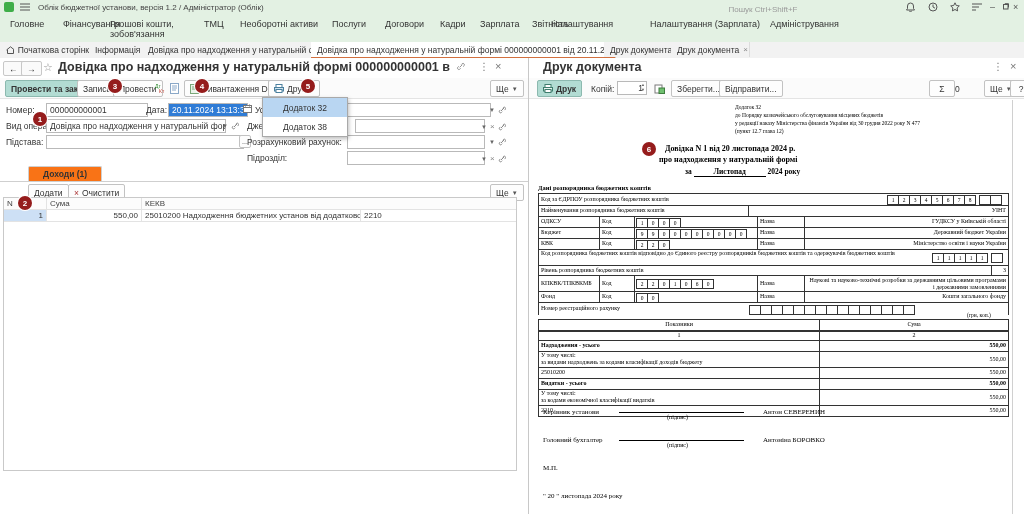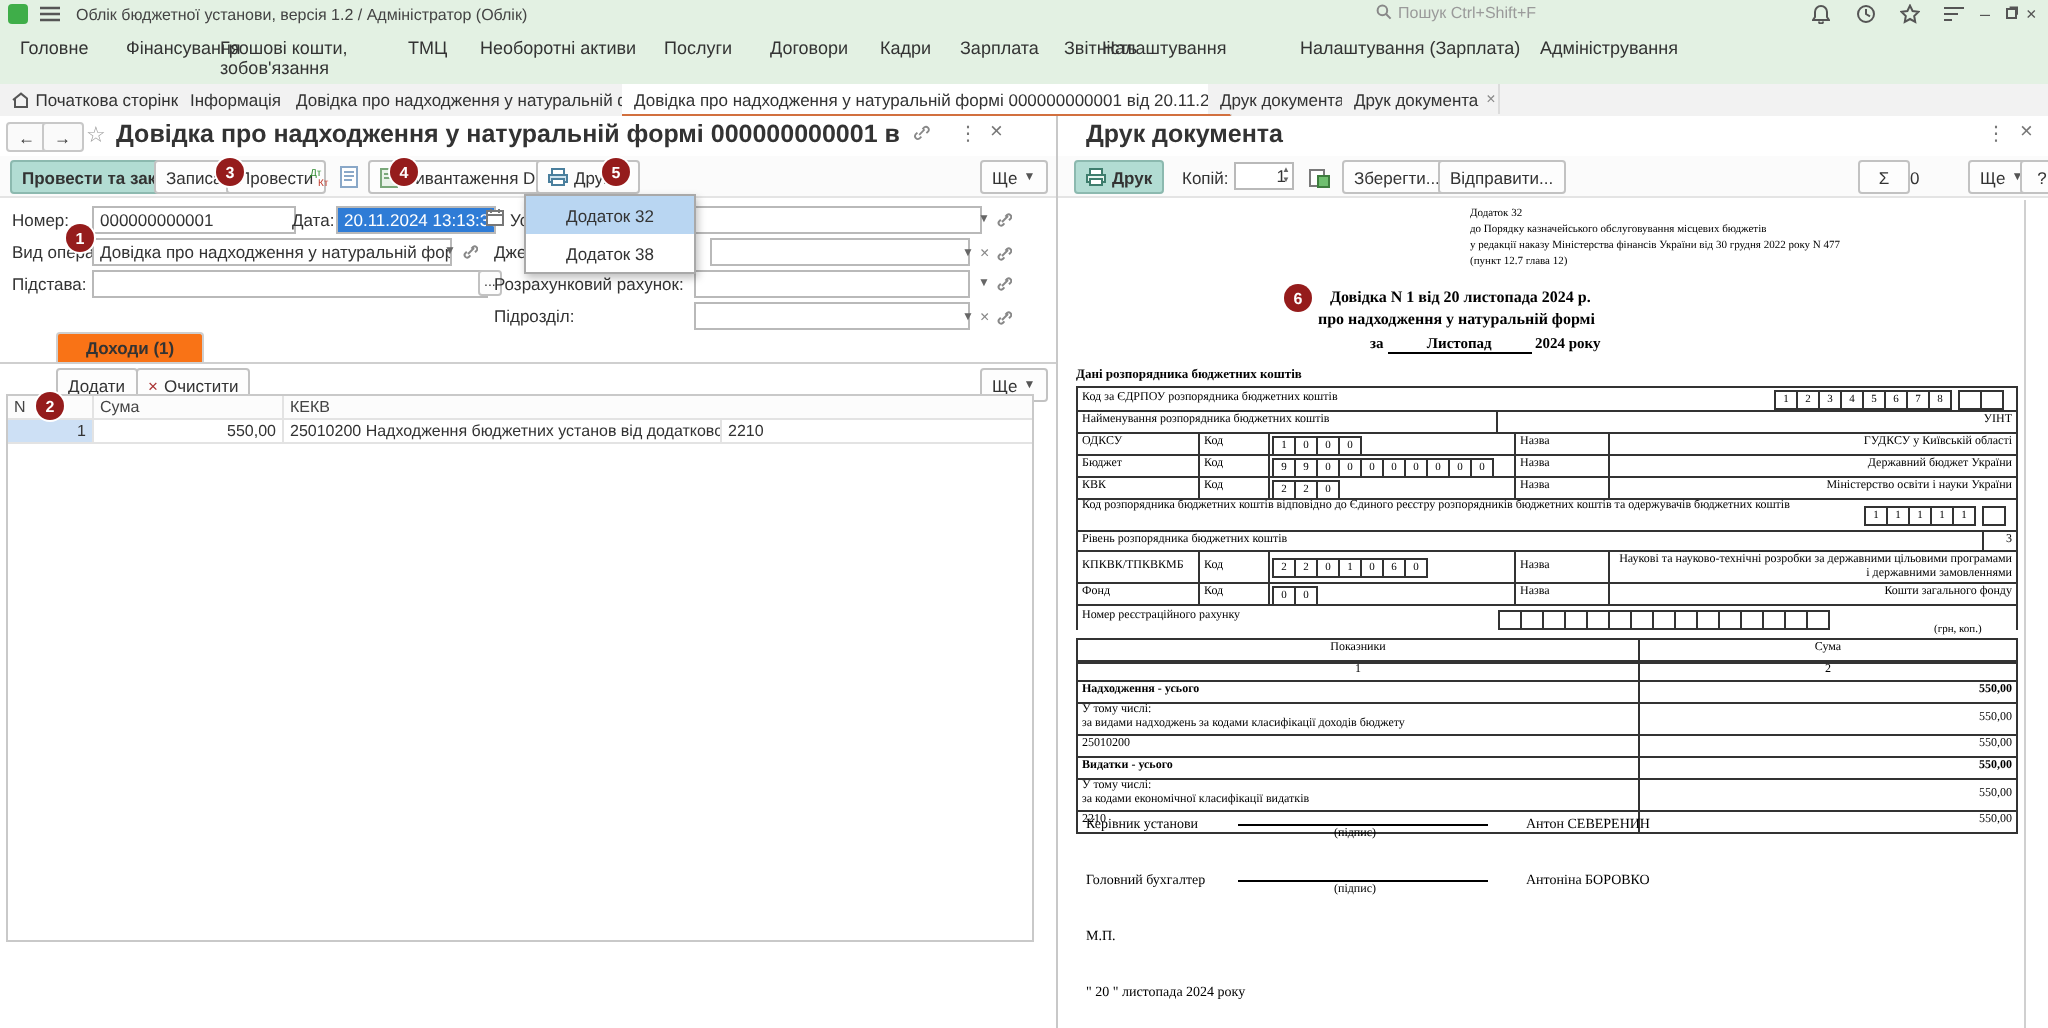--- a/index.html
+++ b/index.html
@@ -56,21 +56,21 @@
 <div id="app">
 
   <div class="abs titlebar">
     <div class="abs" style="left:4px;top:2px;width:10px;height:10px;background:#3fae49;border-radius:2px;"></div>
     <div class="abs" style="left:20px;top:3px;">
       <svg width="10" height="8">
           <path d="M0 1h10M0 4h10M0 7h10" stroke="#555" stroke-width="1.2"></path>
         </svg>
     </div>
     <span class="abs" style="left:38px;top:3px;color:#444;">Облік бюджетної установи, версія 1.2 / Адміністратор (Облік)</span>
-    <div class="abs" style="left:688px;top:2px;width:150px;height:10px;display:flex;gap:3px;">
+    <div class="abs" style="left:688px;top:2px;width:150px;height:10px;display:flex;align-items:center;gap:3px;flex-direction:column;">
       <svg width="8" height="8">
           <circle cx="3.2" cy="3.2" r="2.4" fill="none" stroke="#888"></circle>
           <path d="M5 5l2.3 2.3" stroke="#888"></path>
         </svg>
       <span style="color:#9a9a9a;">Пошук Ctrl+Shift+F</span>
     </div>
     <div class="abs" style="left:906px;top:2px;">
       <svg width="9" height="10">
           <path d="M4.5 1a3 3 0 0 1 3 3v2.5l1 1.5H.5l1-1.5V4a3 3 0 0 1 3-3z" fill="none" stroke="#555"></path>
           <path d="M3.5 8.8a1 1 0 0 0 2 0" fill="none" stroke="#555"></path>

